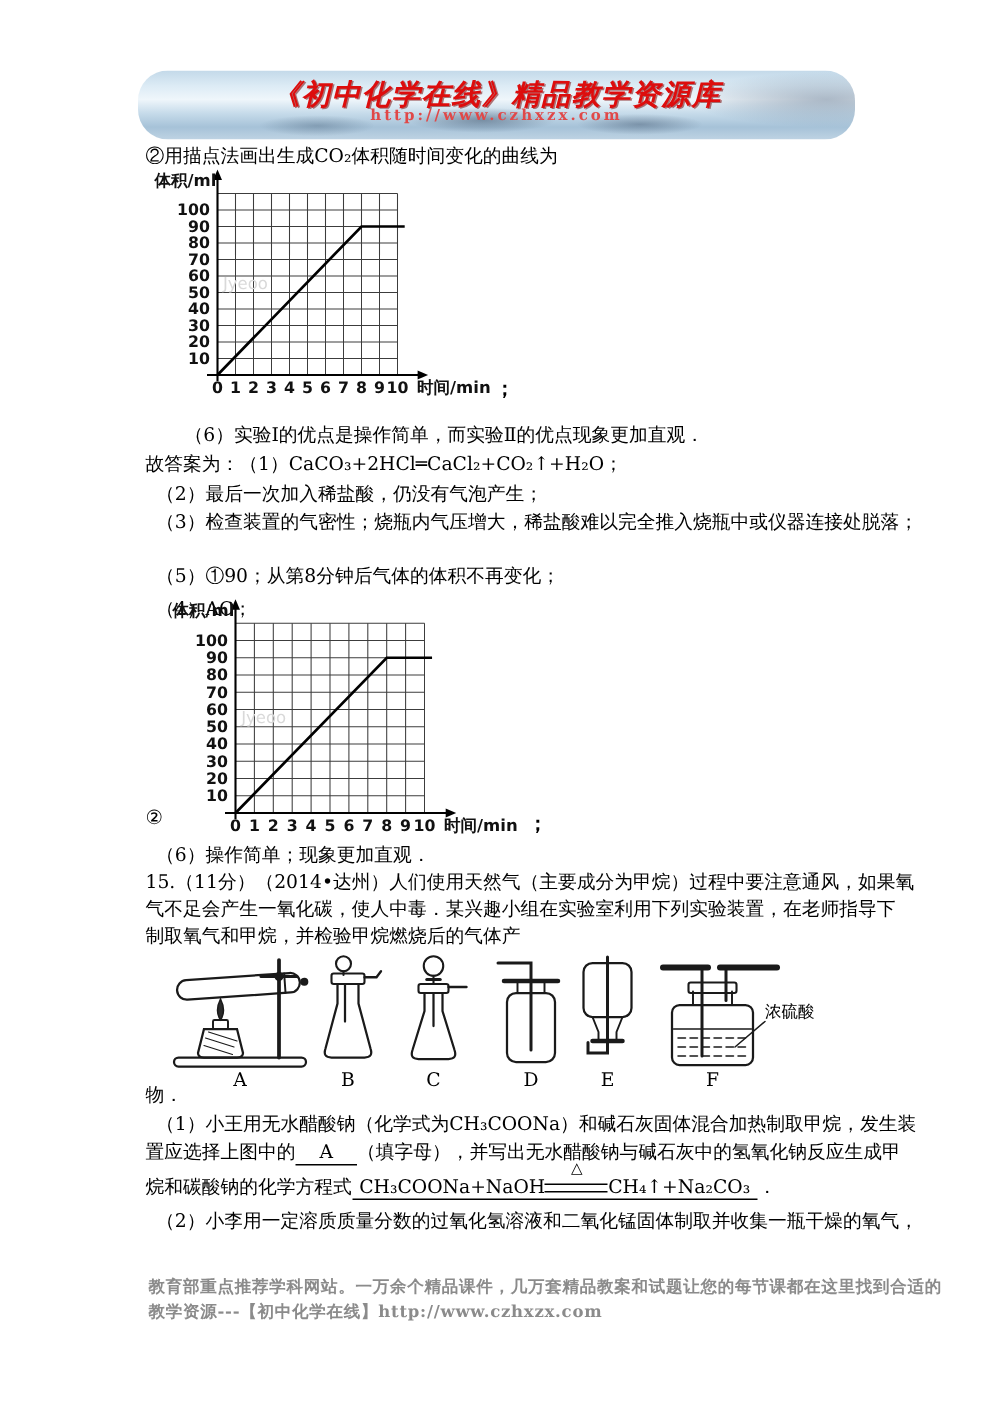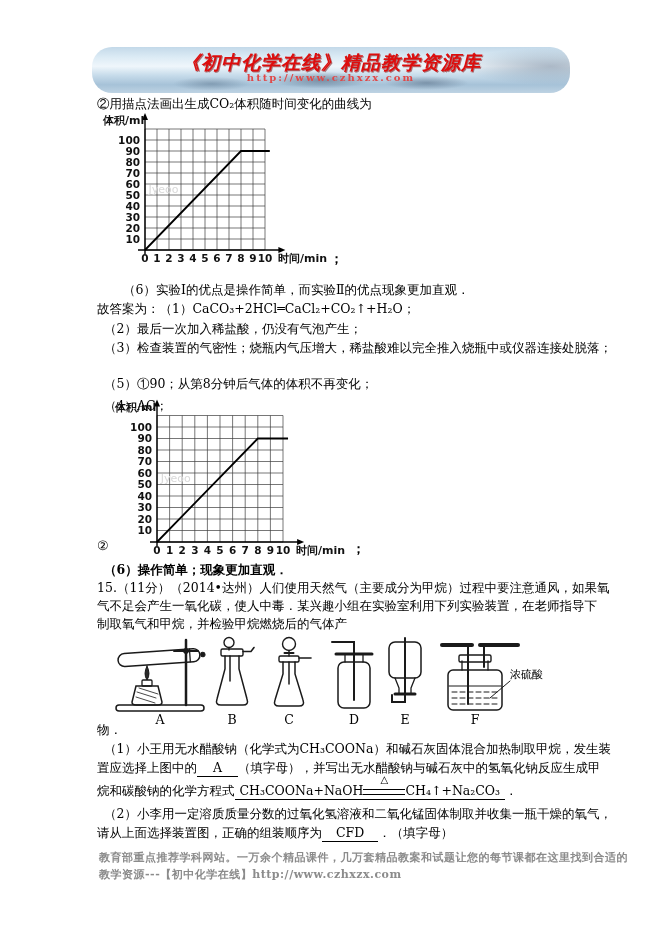--- a/index.html
+++ b/index.html
@@ -170,21 +170,21 @@
       <text x="147.8" y="158" text-anchor="middle" font-size="10.5" font-weight="700" fill="#111">8</text>
       <text x="160.39999999999998" y="158" text-anchor="middle" font-size="10.5" font-weight="700" fill="#111">9</text>
       <text x="173" y="158" text-anchor="middle" font-size="10.5" font-weight="700" fill="#111">10</text>
       <text x="5" y="14.500000000000014" font-size="11" font-weight="700" fill="#111">体积/ml</text>
       <text x="186" y="158" font-size="11" font-weight="700" fill="#111">时间/min</text>
       <polyline points="47,146 147.8,42.500000000000014 178.04,42.500000000000014" fill="none" stroke="#000" stroke-width="1.8"></polyline>
     </svg>
   <div class="line" style="left:97px;top:538px;font-size:13px;">②</div>
   <div class="sep" style="left:352px;top:540px;">；</div>
 
-  <div class="line" style="left:104px;top:562px;font-weight:bold;">（6）操作简单；现象更加直观．</div>
+  <div class="line" style="left:104px;top:562px;">（6）操作简单；现象更加直观．</div>
 
   <div class="line" style="left:97px;top:580px;">15.（11分）（2014•达州）人们使用天然气（主要成分为甲烷）过程中要注意通风，如果氧</div>
   <div class="line" style="left:97px;top:598px;">气不足会产生一氧化碳，使人中毒．某兴趣小组在实验室利用下列实验装置，在老师指导下</div>
   <div class="line" style="left:97px;top:616px;">制取氧气和甲烷，并检验甲烷燃烧后的气体产</div>
 
   <div class="apparatus">
 
     <div class="app-item" style="left:10px;">
       <svg width="100" height="78" viewBox="0 0 100 78">
         <rect x="6" y="69" width="88" height="6" rx="3" stroke-width="1.5"></rect>
@@ -271,20 +271,17 @@
 
   <div class="line" style="left:104px;top:741px;">（1）小王用无水醋酸钠（化学式为CH₃COONa）和碱石灰固体混合加热制取甲烷，发生装</div>
   <div class="line" style="left:97px;top:760px;">
     <span>置应选择上图中的</span><span class="blank">A</span><span>（填字母），并写出无水醋酸钠与碱石灰中的氢氧化钠反应生成甲</span>
   </div>
   <div class="line" style="left:97px;top:783px;">
     <span>烷和碳酸钠的化学方程式</span><span class="blank-eq"><span>CH₃COONa+NaOH</span><span class="eq-arrow"><span class="eq-cond">△</span><span class="eq-dbl"></span></span><span>CH₄↑+Na₂CO₃</span></span><span>．</span>
   </div>
 
   <div class="line" style="left:104px;top:806px;">（2）小李用一定溶质质量分数的过氧化氢溶液和二氧化锰固体制取并收集一瓶干燥的氧气，</div>
-  <div class="line" style="left:97px;top:825px;">
-    <span>请从上面选择装置图，正确的组装顺序为</span><span class="blank" style="padding:0 14px;">CFD</span><span>．（填字母）</span>
-  </div>
 
   <div class="footer-line" style="left:99px;top:850px;">教育部重点推荐学科网站。一万余个精品课件，几万套精品教案和试题让您的每节课都在这里找到合适的</div>
   <div class="footer-line" style="left:99px;top:867px;">教学资源---【初中化学在线】http://www.czhxzx.com</div>
 
 </div>
 
 </body></html>

